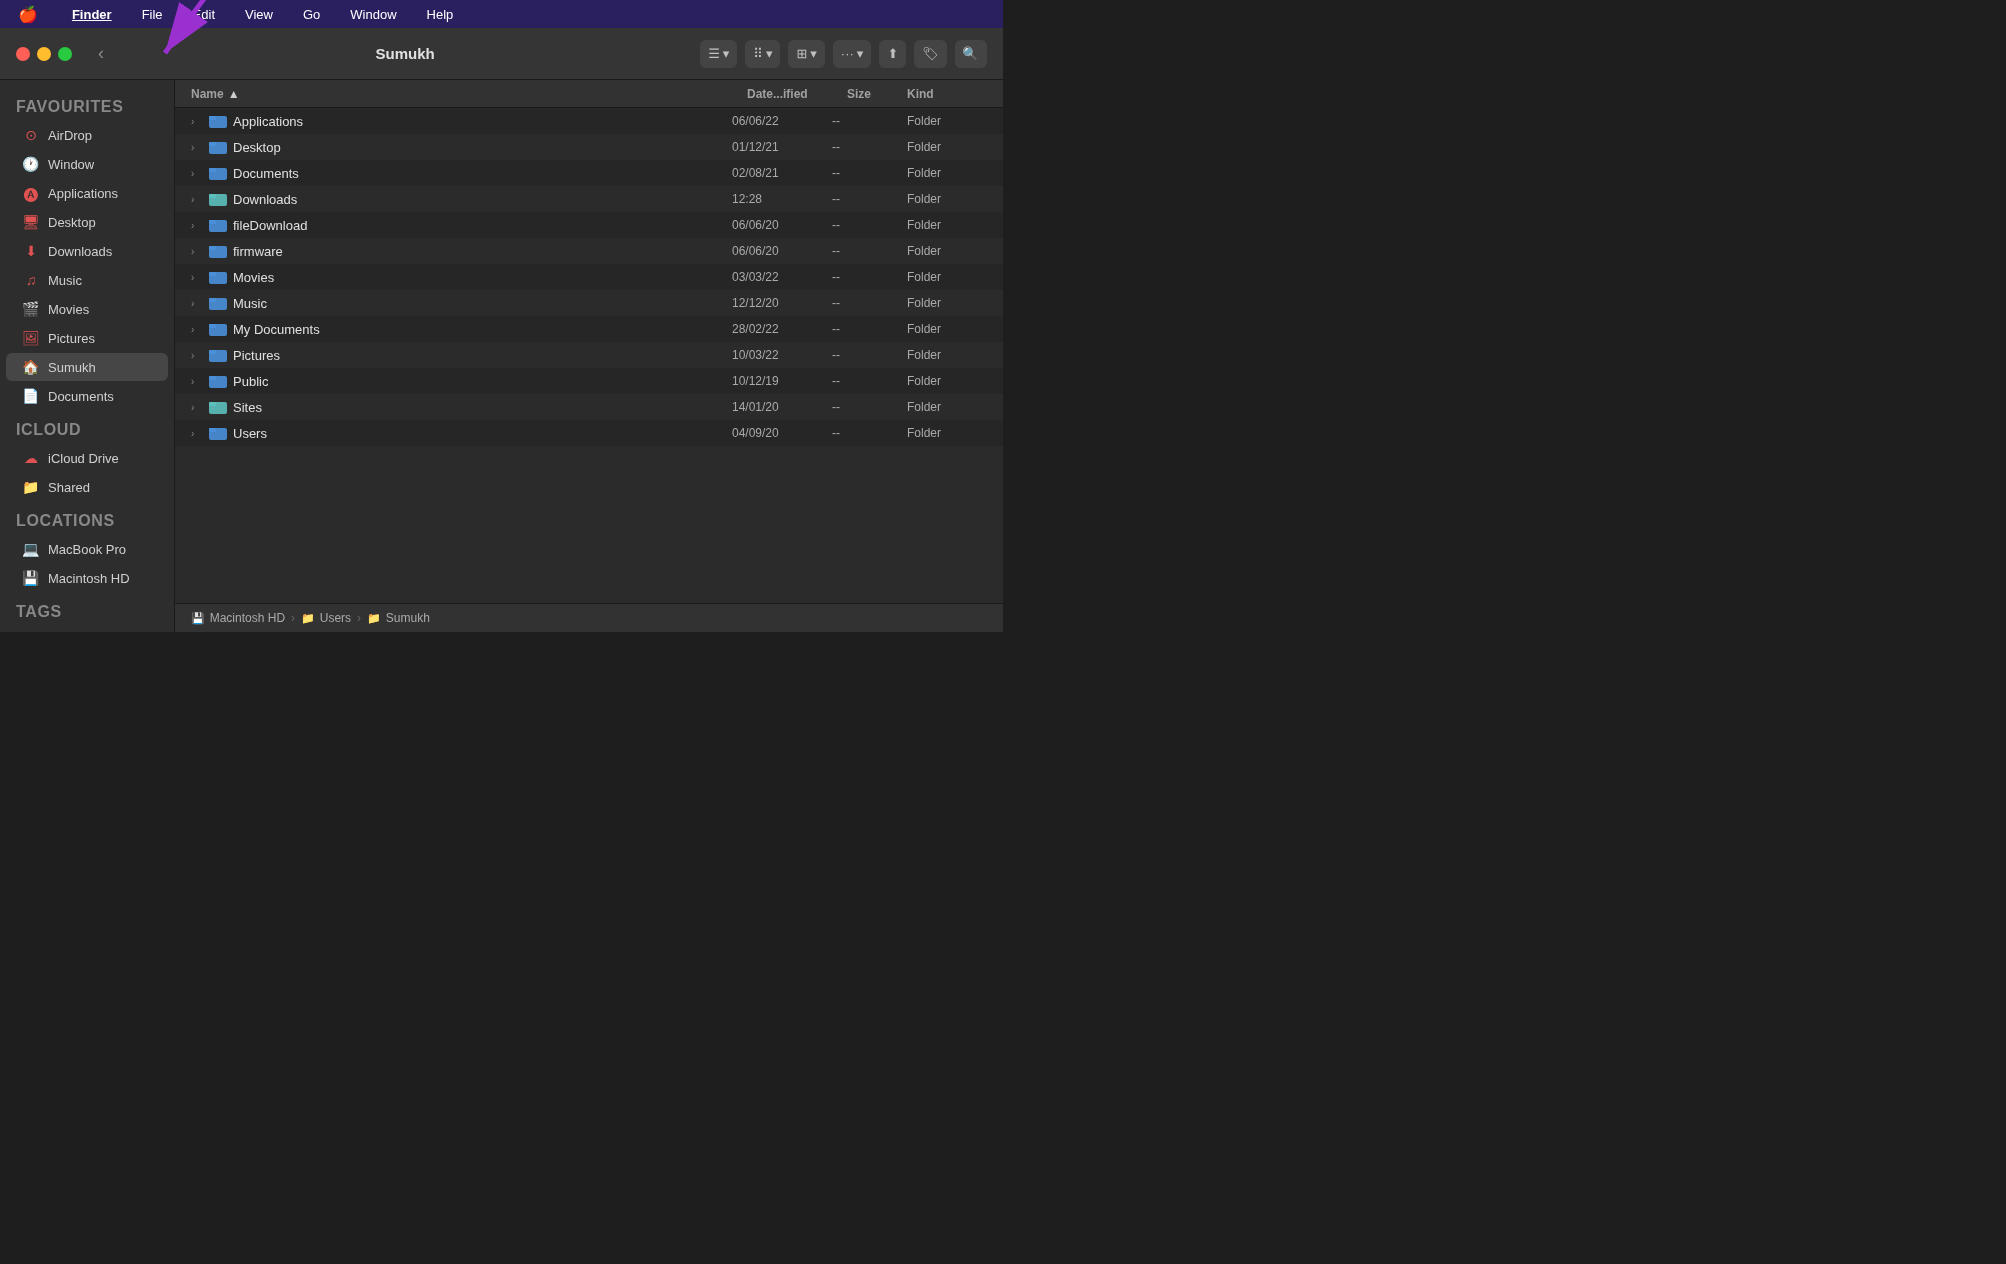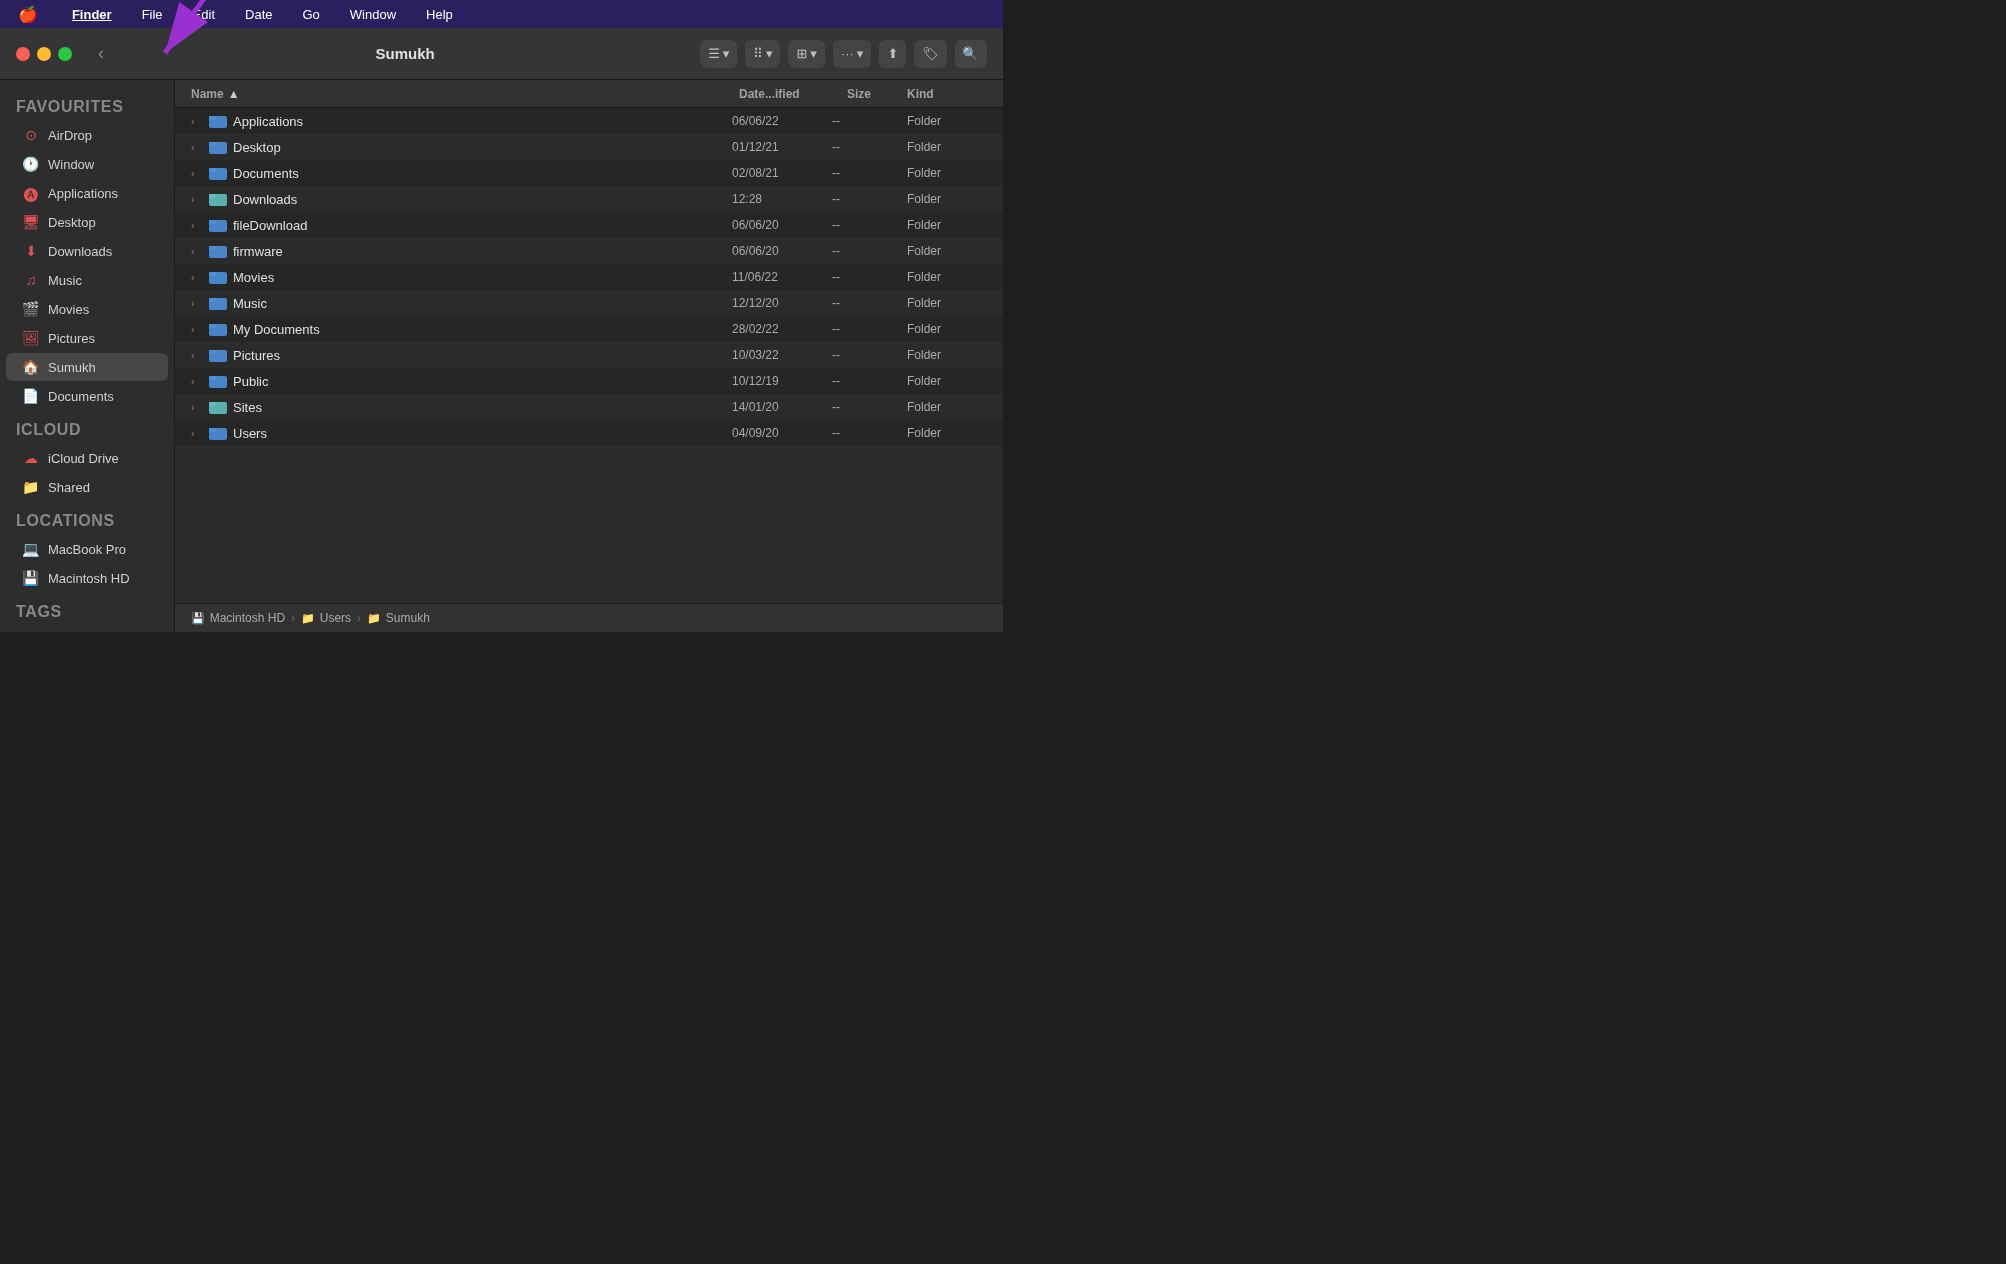--- a/index.html
+++ b/index.html
@@ -180,21 +180,21 @@
       display: flex;
       align-items: center;
       gap: 4px;
     }
     .col-date, .col-size, .col-kind {
       font-size: 12px;
       color: #a0a0a0;
       font-weight: 600;
       text-align: left;
     }
-    .col-date { width: 108px; }
+    .col-date { width: 100px; }
     .col-size { width: 60px; }
     .col-kind { width: 80px; }
 
     .file-list {
       flex: 1;
       overflow-y: auto;
     }
     .file-list::-webkit-scrollbar { width: 6px; }
     .file-list::-webkit-scrollbar-track { background: transparent; }
     .file-list::-webkit-scrollbar-thumb { background: #555; border-radius: 3px; }
@@ -275,21 +275,21 @@
     }
   </style>
 </head>
 <body>
 
 <div class="menubar">
   <span class="menubar-item apple-logo">🍎</span>
   <span class="menubar-item menubar-finder">Finder</span>
   <span class="menubar-item">File</span>
   <span class="menubar-item">Edit</span>
-  <span class="menubar-item">Date</span>
+  <span class="menubar-item">View</span>
   <span class="menubar-item">Go</span>
   <span class="menubar-item">Window</span>
   <span class="menubar-item">Help</span>
 </div>
 
 <div class="window">
 
   <div class="toolbar">
     <div class="traffic-lights">
       <div class="traffic-light tl-red"></div>
@@ -515,21 +515,21 @@
           <div class="file-row">
       <span class="file-chevron">›</span>
       <div class="file-icon">
         <svg width="18" height="16" viewBox="0 0 18 16">
           <rect x="0" y="3" width="18" height="12" rx="2" fill="#4a90d9" opacity="0.9"></rect>
           <rect x="0" y="3" width="7" height="4" rx="1" fill="#4a90d9"></rect>
           <path d="M0 5 Q0 3 2 3 L7 3 L9 5 Z" fill="#4a90d9" opacity="0.7"></path>
         </svg>
       </div>
       <span class="file-name">Movies</span>
-      <span class="file-date">11/06/22</span>
+      <span class="file-date">03/03/22</span>
       <span class="file-size">--</span>
       <span class="file-kind">Folder</span>
     </div>
           <div class="file-row">
       <span class="file-chevron">›</span>
       <div class="file-icon">
         <svg width="18" height="16" viewBox="0 0 18 16">
           <rect x="0" y="3" width="18" height="12" rx="2" fill="#4a90d9" opacity="0.9"></rect>
           <rect x="0" y="3" width="7" height="4" rx="1" fill="#4a90d9"></rect>
           <path d="M0 5 Q0 3 2 3 L7 3 L9 5 Z" fill="#4a90d9" opacity="0.7"></path>

